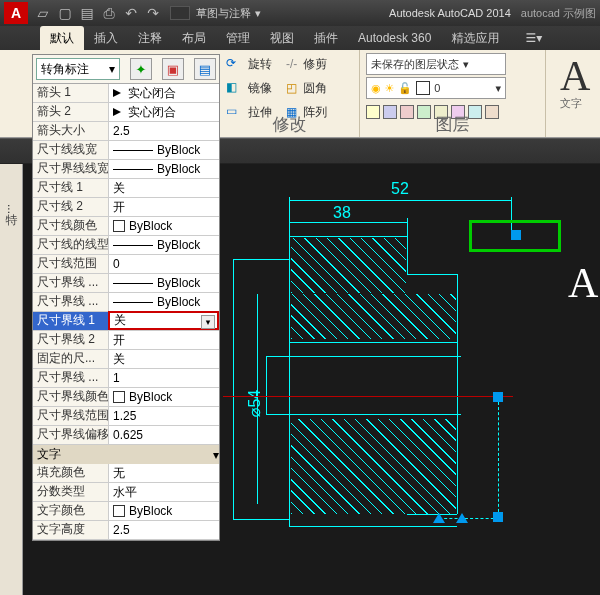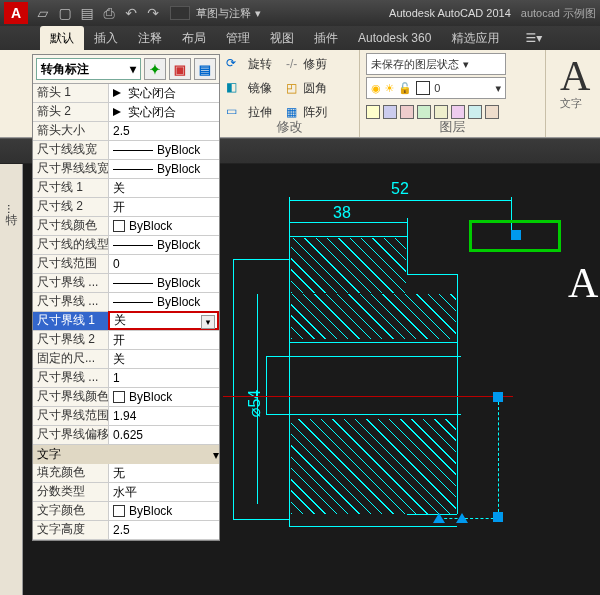--- a/index.html
+++ b/index.html
@@ -13,38 +13,38 @@
 .dropdown-icon { width: 20px; height: 14px; display: inline-block; background: #333; border: 1px solid #555; margin: 0 6px; }
 .red-a { width: 24px; height: 22px; background: #c00; color: #fff; font-weight: bold; display: inline-flex; align-items: center; justify-content: center; margin-right: 4px; font-size: 14px; }
 
 .menubar { height: 24px; background: linear-gradient(#3a3a3a,#303030); display: flex; align-items: center; padding-left: 40px; color: #ccc; font-size: 12px; }
 .menubar span { padding: 4px 10px; }
 .menubar span.active { background: #f5efe0; color: #000; border-top-left-radius: 3px; border-top-right-radius: 3px; }
 
 .ribbon { height: 88px; background: #f5efe0; display: flex; border-bottom: 1px solid #999; }
 .ribbon-blocked { width: 220px; }
 .ribbon-panel { border-right: 1px solid #c8bfa8; padding: 2px 6px 0 6px; display: flex; flex-direction: column; position: relative; }
-.ribbon-panel .title { position: absolute; bottom: 1px; left: 0; right: 0; text-align: center; font-size: 13px; color: #666; }
+.ribbon-panel .title { position: absolute; bottom: 1px; left: 0; right: 0; text-align: center; font-size: 17px; color: #666; }
 .rib-row { display: flex; align-items: center; gap: 6px; height: 24px; font-size: 12px; color: #333; white-space: nowrap; }
 .rib-icon { width: 16px; height: 16px; display: inline-block; }
 .layer-combo { width: 140px; height: 22px; border: 1px solid #999; background: #fff; display: flex; align-items: center; padding: 0 4px; font-size: 11px; gap: 4px; }
 .layer-swatch { width: 14px; height: 14px; background: #fff; border: 1px solid #333; }
 .mini-sw { width: 14px; height: 14px; border: 1px solid #666; }
 .big-a { font-size: 42px; font-family: "Times New Roman", serif; color: #333; line-height: 40px; padding: 4px 8px 0 8px; }
 .txt-lbl { font-size: 11px; color: #666; text-align: center; }
 
 .subbar { height: 26px; background: linear-gradient(#3a3a3a,#303030); border-top: 1px solid #555; border-bottom: 1px solid #222; }
 
 .canvas { position: absolute; top: 164px; left: 23px; right: 0; bottom: 0; background: #1a1a1a; overflow: hidden; }
 .sidebar-strip { position: absolute; top: 164px; left: 0; width: 23px; bottom: 0; background: #e8e2d4; border-right: 1px solid #999; }
 .sidebar-strip .vlabel { writing-mode: vertical-rl; font-size: 12px; color: #444; margin: 40px auto; }
 
 
 .palette { position: absolute; top: 54px; left: 32px; width: 188px; background: #f8f5ec; border: 1px solid #888; z-index: 5; font-size: 12px; }
-.palette-head { display: flex; align-items: center; padding: 3px; gap: 3px; border-bottom: 1px solid #aaa; font-weight: bold; }
+.palette-head { display: flex; align-items: center; padding: 3px; gap: 10px; border-bottom: 1px solid #aaa; }
 .palette-head .combo { flex: 1; height: 22px; border: 1px solid #7a9; background: #fff; display: flex; align-items: center; padding: 0 4px; justify-content: space-between; }
 .palette-head .pbtn { width: 22px; height: 22px; border: 1px solid #999; background: #eee; display: flex; align-items: center; justify-content: center; font-size: 13px; }
 .prop-row { display: flex; height: 19px; border-bottom: 1px solid #ccc; }
 .prop-row .k { width: 75px; padding-left: 4px; color: #333; overflow: hidden; white-space: nowrap; }
 .prop-row .v { flex: 1; padding-left: 4px; background: #fff; border-left: 1px solid #ccc; display: flex; align-items: center; gap: 4px; position: relative; }
 .prop-row.sel .k { background: #3366cc; color: #fff; }
 .prop-row.sel .v { border: 2px solid #c00; height: 19px; margin: -1px 0; }
 .prop-cat { height: 19px; background: #e0d8c4; padding-left: 4px; font-weight: normal; display: flex; align-items: center; justify-content: space-between; }
 .line-sw { display:inline-block; width: 40px; border-top: 1px solid #000; }
 .arrow-sw { display:inline-block; width:0; height:0; border-top:4px solid transparent; border-bottom:4px solid transparent; border-left:8px solid #000; margin-right:3px; }
@@ -330,21 +330,21 @@
       <div class="prop-row">
         <div class="k">尺寸界线颜色</div>
         <div class="v">
           <span style="width: 12px; height: 12px; background: rgb(255, 255, 255); border: 1px solid rgb(51, 51, 51); display: inline-block;"></span>
           <span>ByBlock</span>
         </div>
       </div>
       <div class="prop-row">
         <div class="k">尺寸界线范围</div>
         <div class="v">
-          <span>1.94</span>
+          <span>1.25</span>
         </div>
       </div>
       <div class="prop-row">
         <div class="k">尺寸界线偏移</div>
         <div class="v">
           <span>0.625</span>
         </div>
       </div>
     </div>
   <div class="prop-cat">

